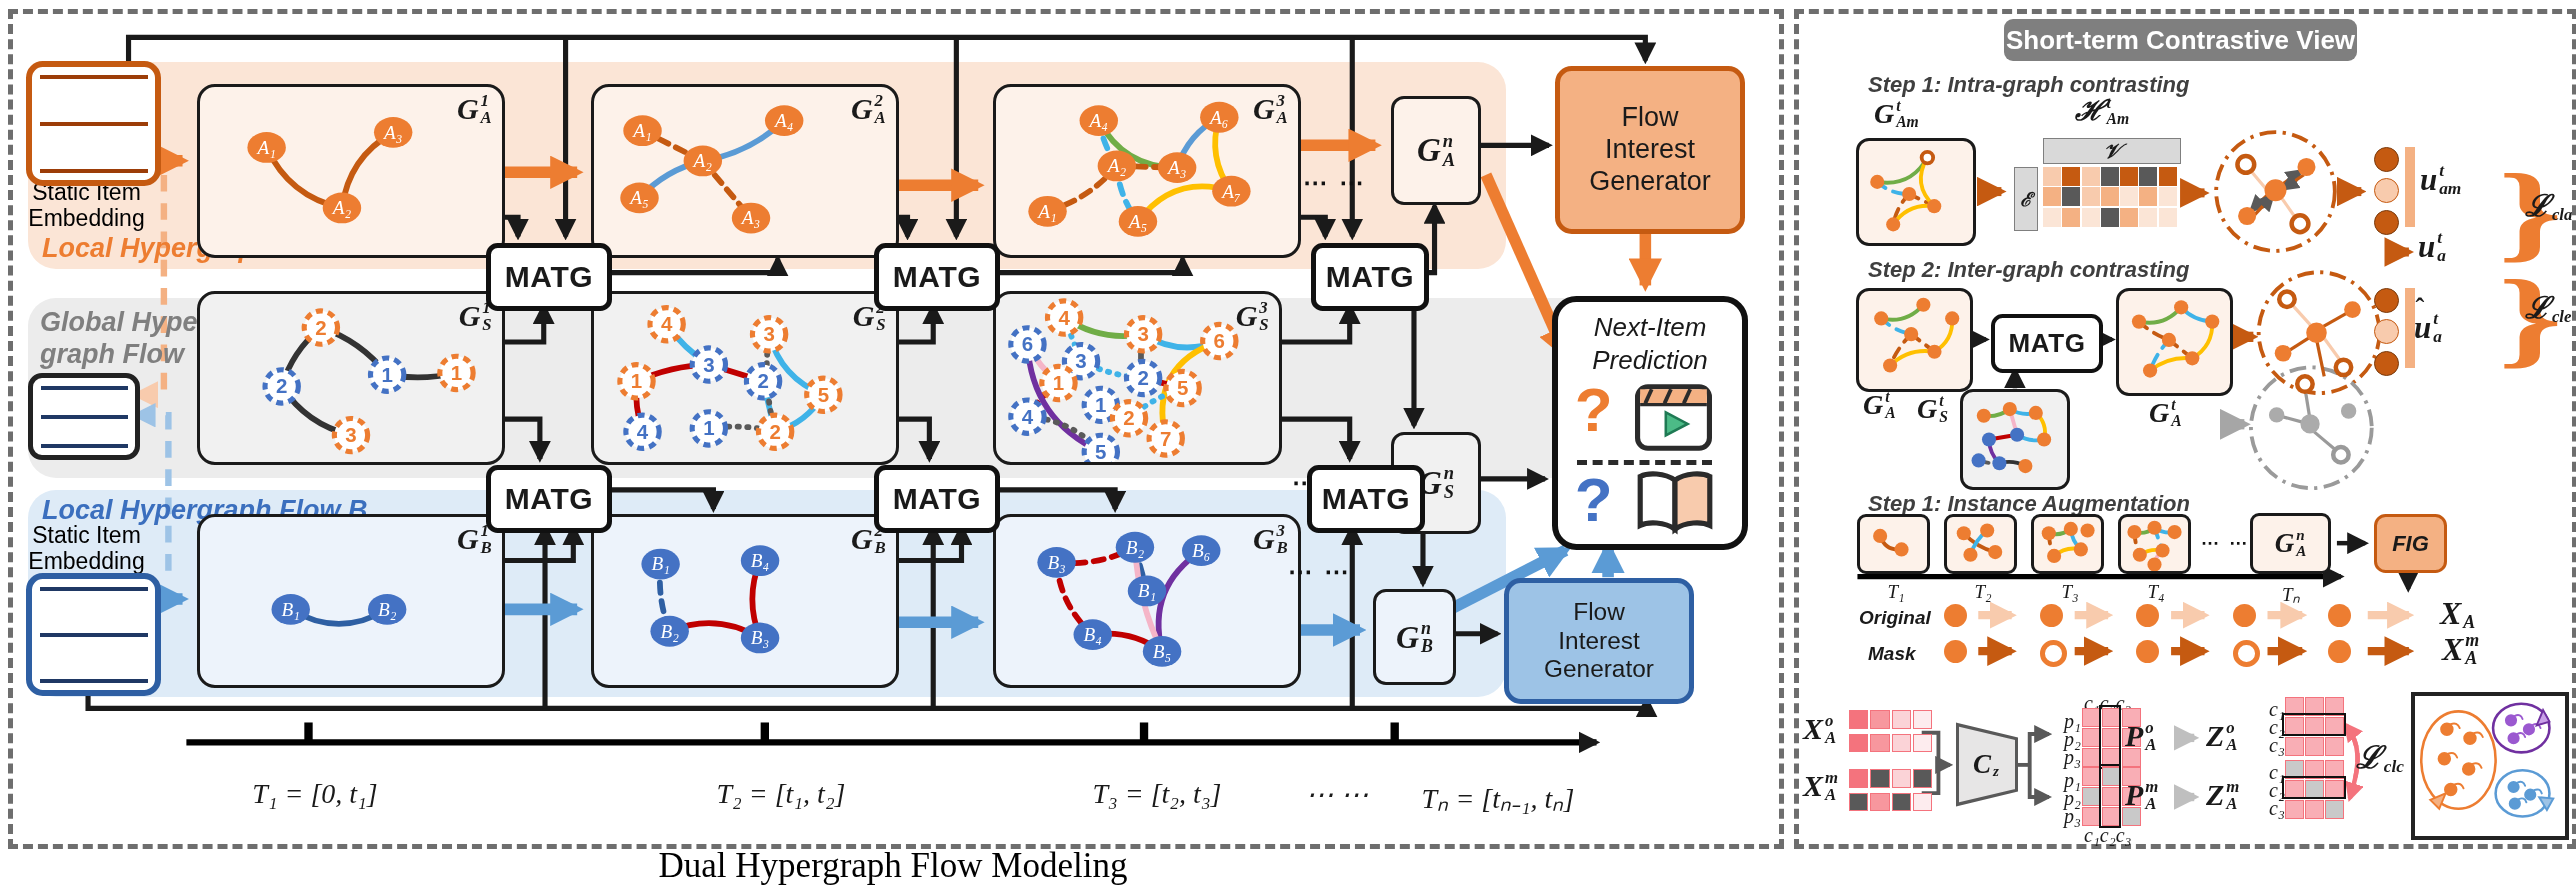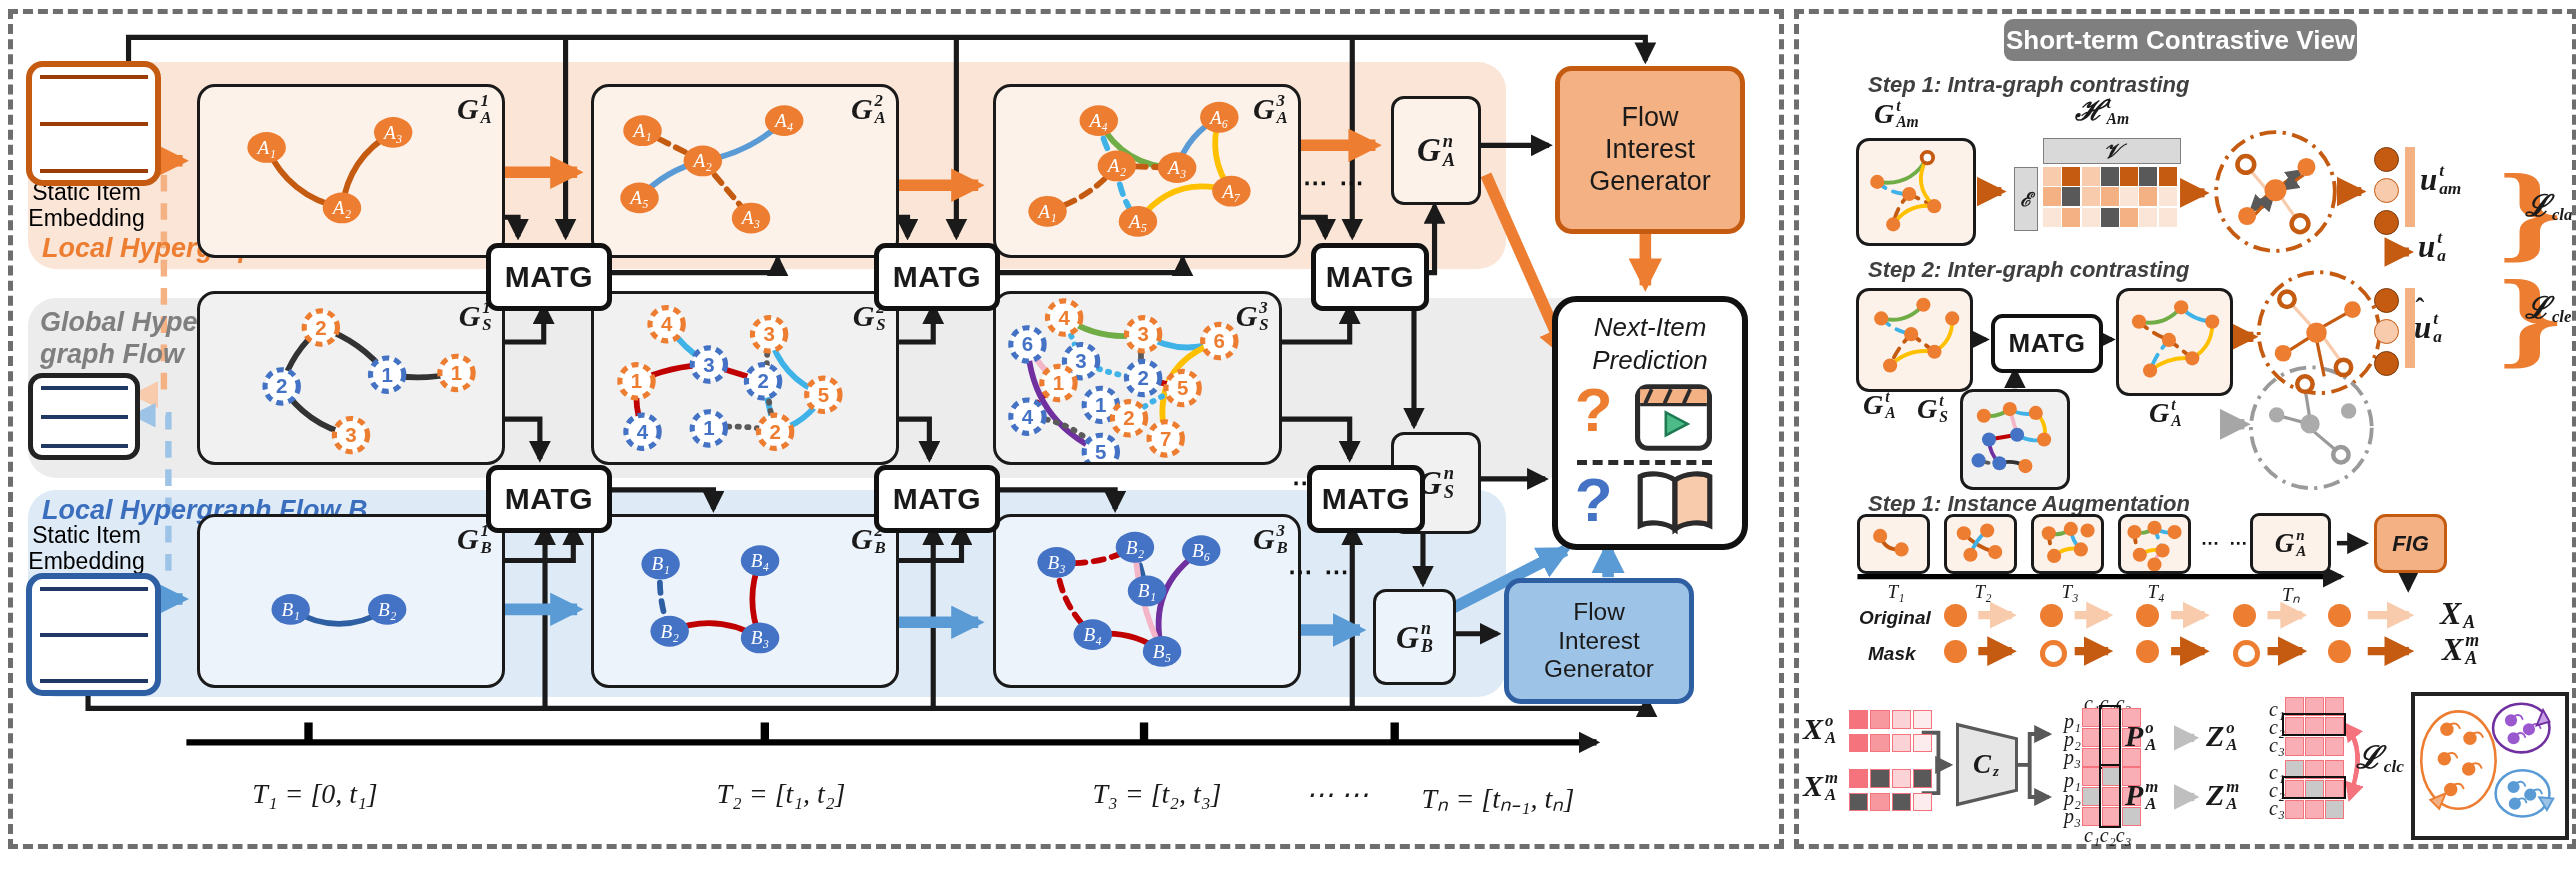--- a/index.html
+++ b/index.html
@@ -657,20 +657,21 @@
       <line x1="62" y1="16" x2="62" y2="92" stroke="#2b2b2b" stroke-width="6"></line>
     </svg>
   </div>
 
   <div class="tlab" style="left:315px;top:778px;">T₁ = [0, t₁]</div>
   <div class="tlab" style="left:781px;top:778px;">T₂ = [t₁, t₂]</div>
   <div class="tlab" style="left:1157px;top:778px;">T₃ = [t₂, t₃]</div>
   <div class="tlab" style="left:1337px;top:778px;">⋯ ⋯</div>
   <div class="tlab" style="left:1498px;top:778px;">Tₙ = [tₙ₋₁, tₙ]</div>
 
+  <div class="caption" style="left:443px;top:846px;width:900px;">Dual Hypergraph Flow Modeling</div>
 
   <div class="panel" style="left:1794px;top:9px;width:773px;height:830px;"></div>
 
   <div class="badge" style="left:2004px;top:19px;width:353px;height:42px;">Short-term Contrastive View</div>
 
   <div class="steplabel" style="left:1868px;top:72px;">Step 1: Intra-graph contrasting</div>
 
   <span class="mv a" style="left:1874px;top:98px;font-size:28px;">
       <span class="mb">G</span>
       <span class="sc">

